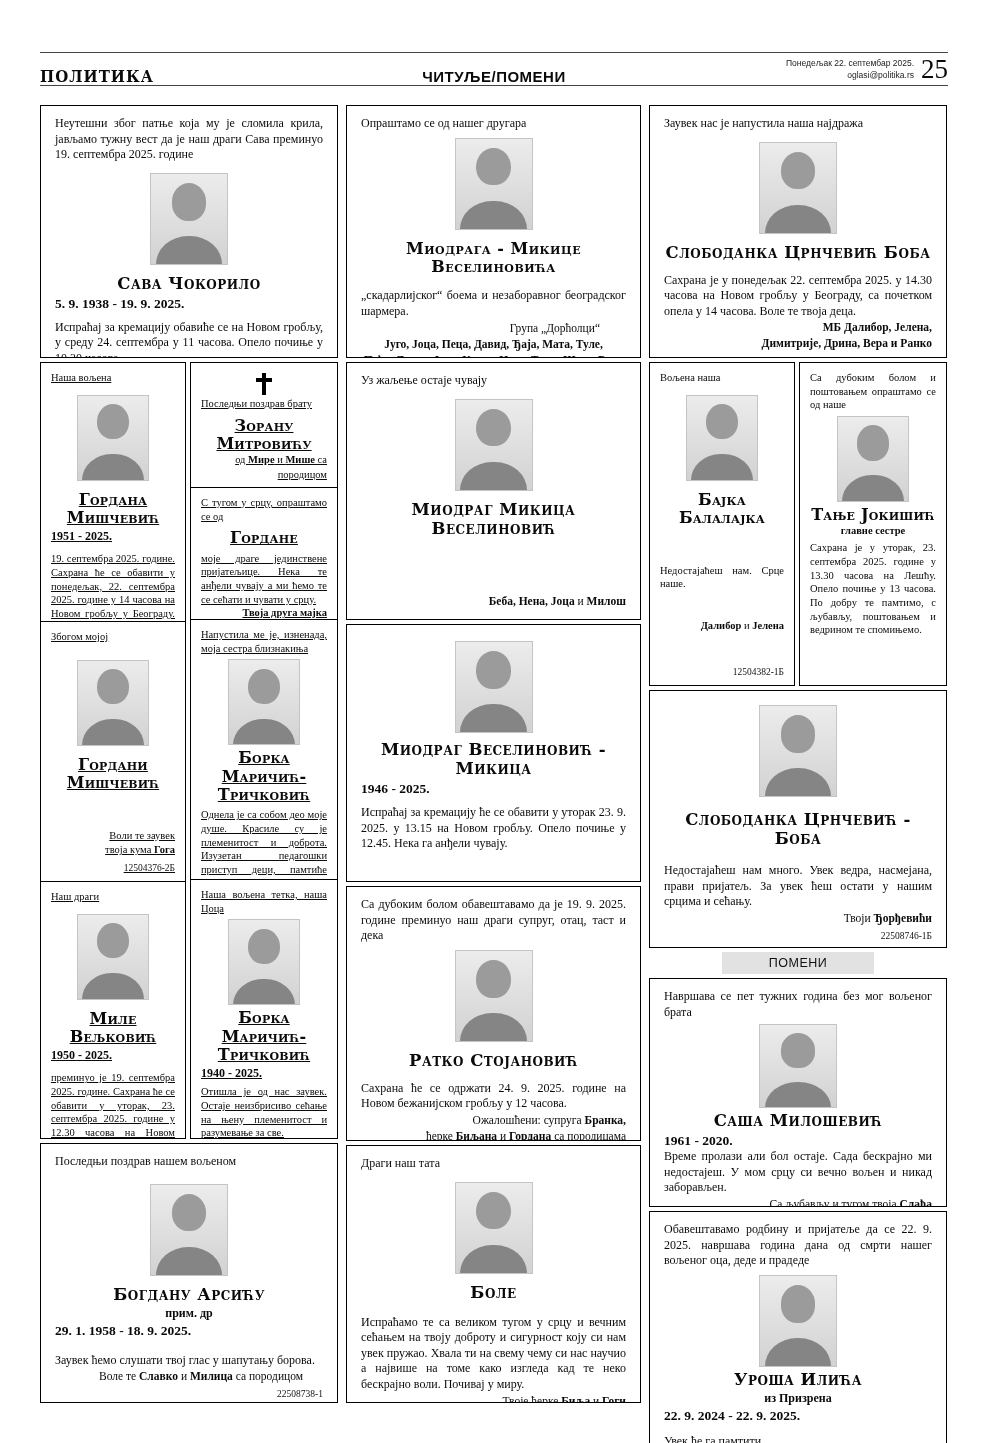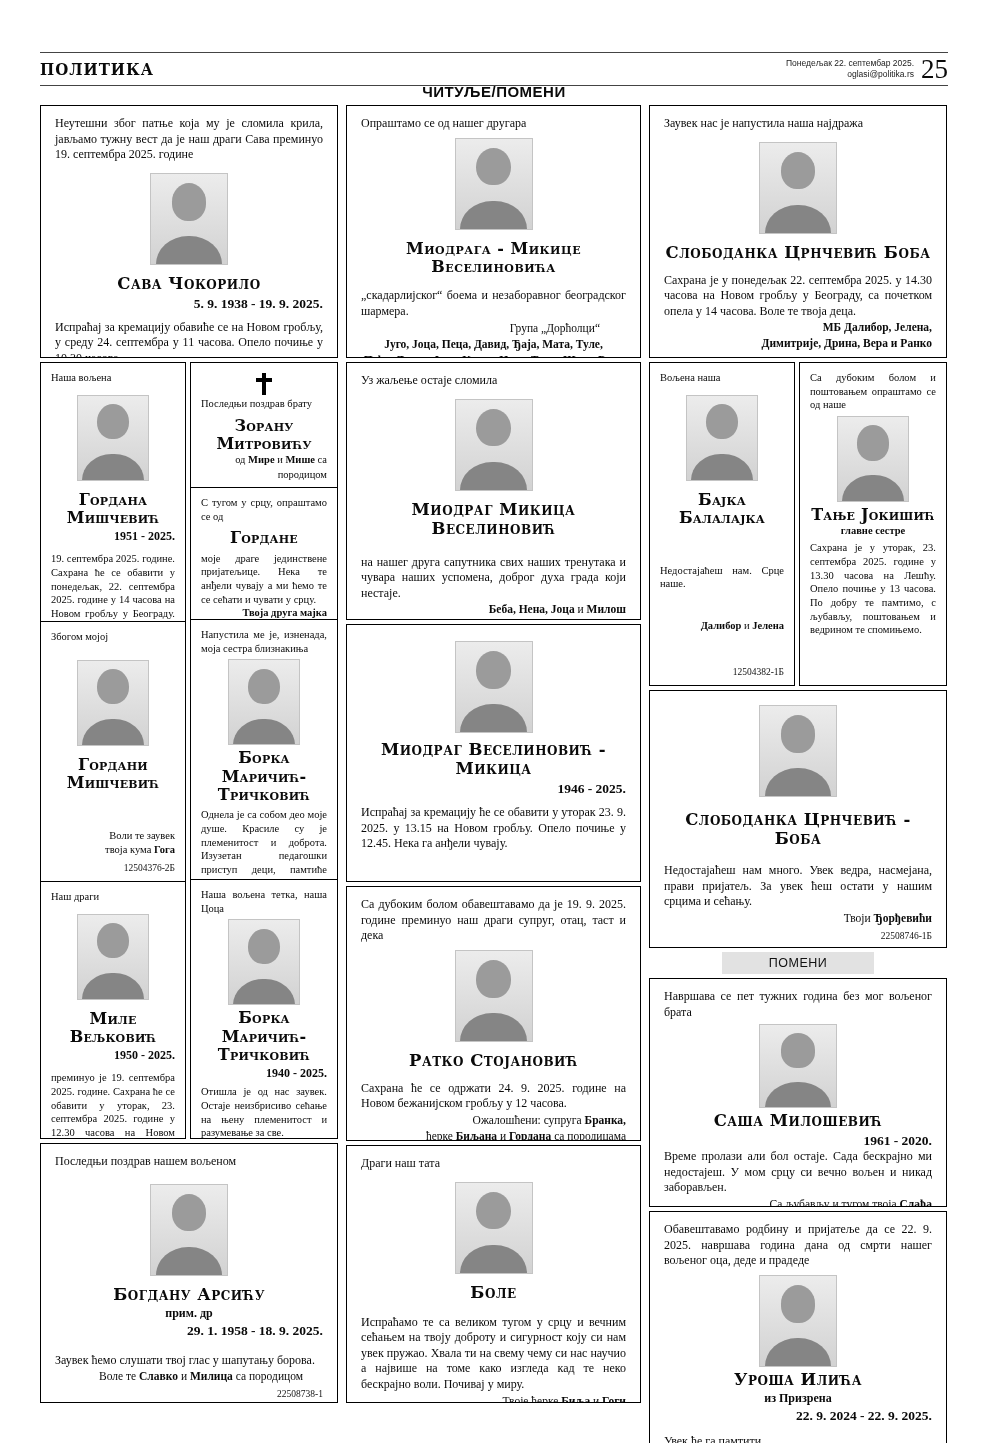--- a/index.html
+++ b/index.html
@@ -2,57 +2,57 @@
 <html><head>
 <meta charset="utf-8">
 <style>
   * { margin:0; padding:0; box-sizing:border-box; }
   html,body { width:981px; height:1443px; background:#fff; overflow:hidden; }
   body { font-family:"Liberation Serif", serif; color:#0a0a0a; position:relative; }
 
   
   .header { position:absolute; left:40px; top:52px; width:908px; height:34px;
             border-top:1px solid #444; border-bottom:1px solid #444;
-            display:flex; align-items:center; justify-content:space-between; }
+            display:flex; align-items:flex-end; justify-content:space-between; }
   .logo { font-family:"DejaVu Serif", serif; font-weight:bold; font-size:15px;
           letter-spacing:1px; transform:scaleY(1.12); }
   .htitle { position:absolute; left:50%; transform:translateX(-50%);
             font-family:"Liberation Sans", sans-serif; font-weight:bold;
             font-size:15px; letter-spacing:.5px;margin-top:44px; }
   .hright { display:flex; align-items:center; gap:7px; }
   .hmeta { text-align:right; font-family:"Liberation Sans", sans-serif;
            font-size:8.5px; line-height:1.3; color:#222; }
   .pagenum { font-family:"Liberation Serif", serif; font-size:27px; }
 
   
   .content { position:absolute; left:40px; top:105px; width:908px;
              display:grid; grid-template-columns:298px 295px 298px; column-gap:8px; }
   .supercol { display:flex; flex-direction:column; gap:4px; }
   .cluster { display:flex; gap:4px; }
   .strip { border:1px solid #000; display:flex; flex-direction:column; background:#fff; }
-  .strip .ad { border:none; border-top:1px solid #000; }
+  .strip .ad { border:none; border-top:1px solid #000;text-decoration:underline; }
   .strip .ad:first-child { border-top:none; }
   .strip-1 { width:146px; } .strip-2 { width:148px; }
   .duo { display:flex; gap:4px; }
 
   
   .ad { border:1px solid #000; background:#fff; padding:10px 14px;
         display:flex; flex-direction:column; overflow:hidden; position:relative; }
   .ad.narrow { padding:8px 10px; }
   .sp { flex:1; }
   .intro, .label, .body { font-size:12px; line-height:1.3; text-align:justify; }
   .narrow .intro, .narrow .label, .narrow .body { font-size:10.5px; }
   .name { font-family:"DejaVu Serif", serif; font-weight:bold;
           font-variant:small-caps; text-align:center; font-size:16.5px;
           letter-spacing:.5px; line-height:1.15; margin-top:6px; }
   .narrow .name { font-size:16px; letter-spacing:.2px; }
   .name.second { margin-top:0; }
   .sub { text-align:center; font-weight:bold; font-size:12px; margin-top:1px; }
   .narrow .sub { font-size:10.5px; }
-  .dates { text-align:right; font-weight:bold; font-size:13.5px; margin-top:2px; }
+  .dates { text-align:left; font-weight:bold; font-size:13.5px; margin-top:2px; }
   .narrow .dates { font-size:12px; }
   .body { margin-top:8px; }
   .sign { margin-top:auto; text-align:right; font-size:11.5px; line-height:1.4; }
   .narrow .sign { font-size:10.5px; }
   .sign .b, .b { font-weight:bold; }
   .s-line.center { text-align:center; }
   .s-line.right { text-align:right; }
   .s-line.pad { padding-right:26px; }
   .adid { text-align:right; font-size:9.5px; margin-top:5px; color:#111; }
 
@@ -209,24 +209,23 @@
         <div class="body" style="margin-top:12px">„скадарлијског“ боема и незаборавног београдског шармера.</div>
         <div class="sign">
           <div class="s-line right pad">Група „Дорћолци“</div>
           <div class="s-line center b">Југо, Јоца, Пеца, Давид, Ђаја, Мата, Туле,</div>
           <div class="s-line center b">Пеђа, Љоља, Јале, Ковач, Игор, Ђоле, Шеле, Веца</div>
         </div>
 
       </div>
 
       <div class="ad" style="height:258px">
-        <div class="intro">Уз жаљење остаје сломила</div>
+        <div class="intro">Уз жаљење остаје чувају</div>
         <div class="photo"></div>
         <div class="name">Миодраг Микица Веселиновић</div>
-        <div class="body" style="margin-top:16px">на нашег друга сапутника свих наших тренутака и чувара наших успомена, доброг духа града који нестаје.</div>
         <div class="sign"><span class="b">Беба, Нена, Јоца</span><span> и </span><span class="b">Милош</span></div>
 
       </div>
 
       <div class="ad" style="height:258px">
         <div class="photo" style="margin:6px auto 2px"></div>
         <div class="name">Миодраг Веселиновић - Микица</div>
         <div class="dates">1946 - 2025.</div>
         <div class="body">Испраћај за кремацију ће се обавити у уторак 23. 9. 2025. у 13.15 на Новом гробљу. Опело почиње у 12.45. Нека га анђели чувају.</div>
 

